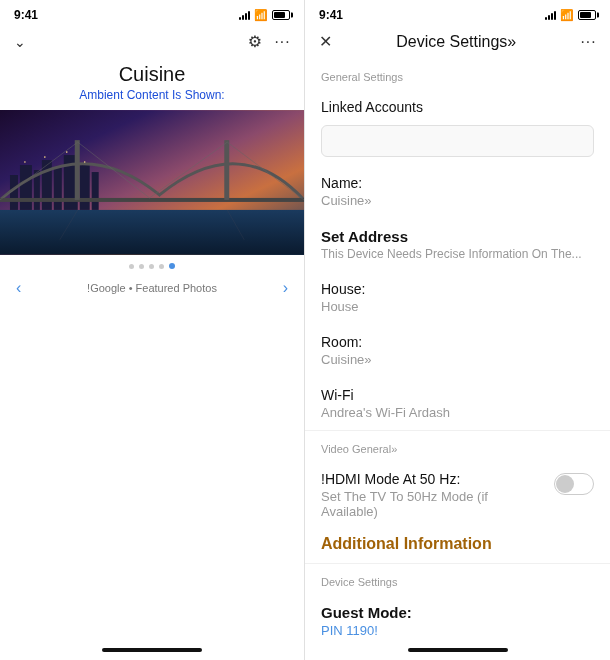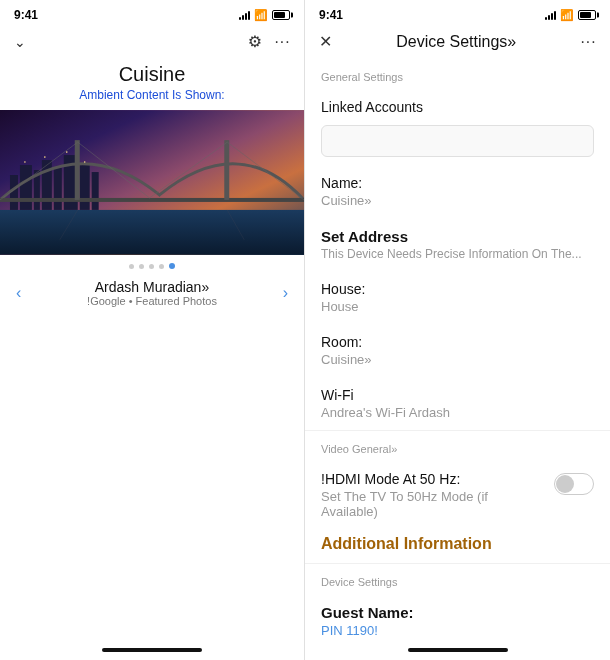--- a/index.html
+++ b/index.html
@@ -467,21 +467,20 @@
     <div class="dot"></div>
     <div class="dot"></div>
     <div class="dot"></div>
     <div class="dot"></div>
     <div class="dot active"></div>
   </div>
 
   <div class="photo-row">
     <span class="arrow">‹</span>
     <div class="photo-info">
-      <div class="photo-name">Ardash Muradian»</div>
       <div class="photo-source">!Google • Featured Photos</div>
     </div>
     <span class="arrow">›</span>
   </div>
 
   <div style="flex:1;"></div>
   <div class="bottom-bar-left"></div>
 </div>
 
 <div class="right-panel">
@@ -558,20 +557,20 @@
       </div>
     </div>
 
     <div class="additional-info-label">Additional Information</div>
 
     <div class="divider"></div>
 
     <div class="section-header">Device Settings</div>
 
     <div class="setting-row">
-      <div class="guest-mode-label">Guest Name:</div>
+      <div class="guest-mode-label">Guest Mode:</div>
       <div class="guest-mode-value">PIN 1190!</div>
     </div>
 
   </div>
 
   <div class="bottom-bar-right"></div>
 </div>
 
 </body></html>

